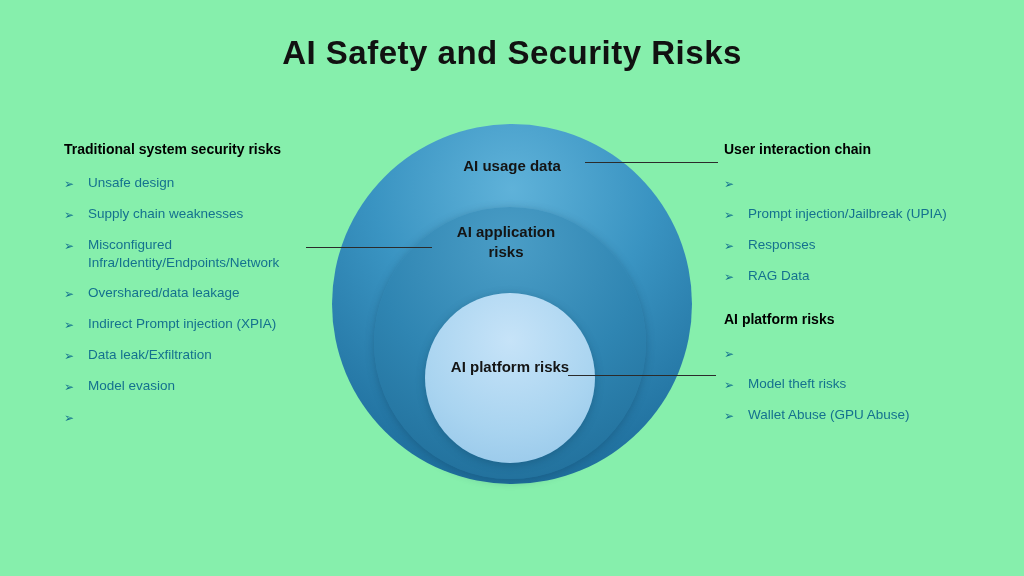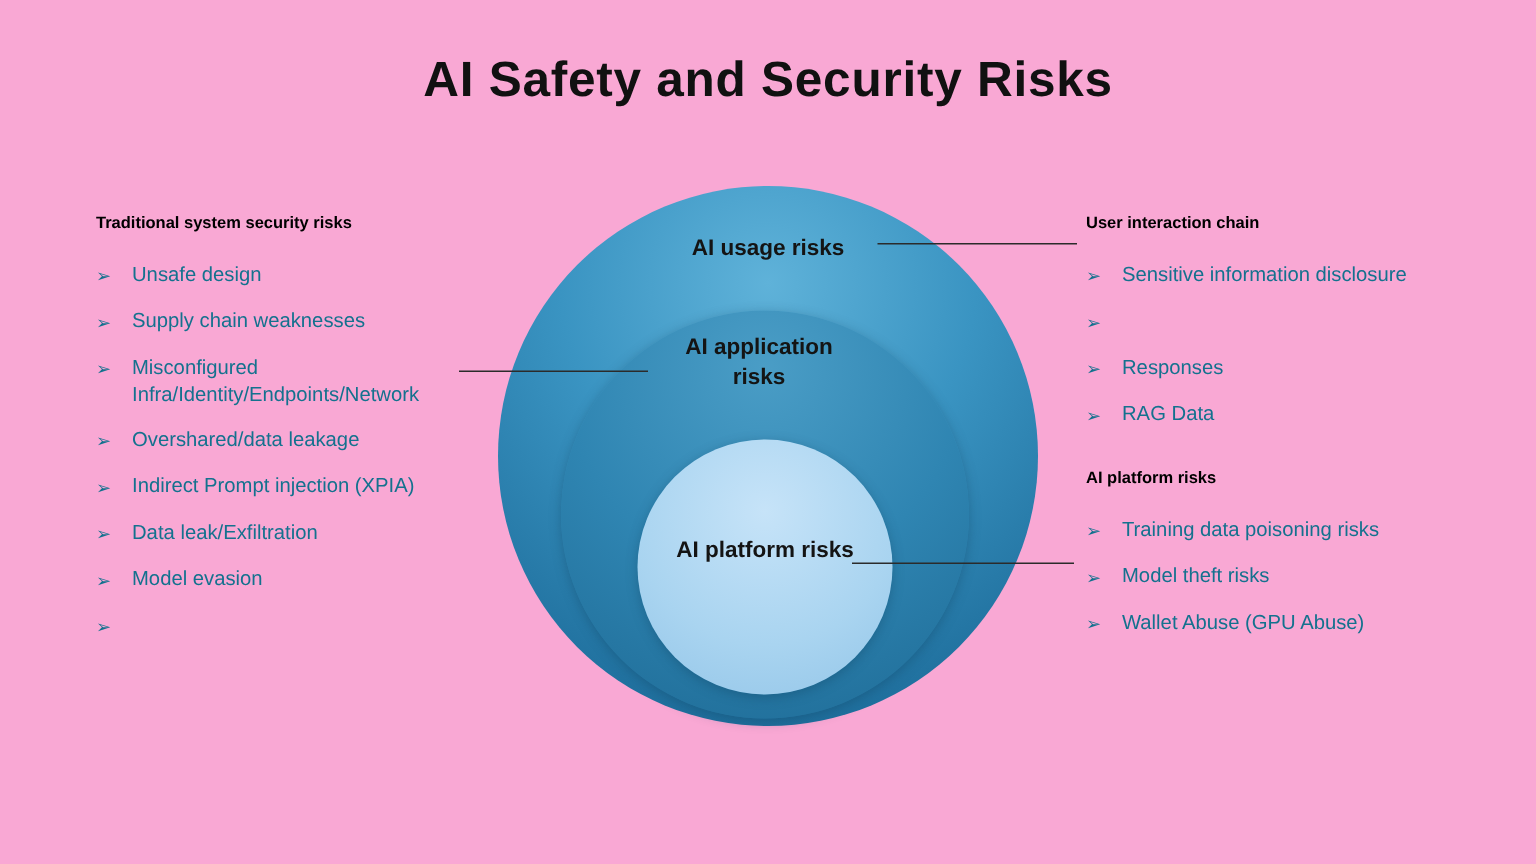--- a/index.html
+++ b/index.html
@@ -5,21 +5,21 @@
   html, body {
     margin: 0;
     padding: 0;
     background: #ffffff;
     font-family: "Liberation Sans", sans-serif;
   }
   .slide {
     position: relative;
     width: 1024px;
     height: 576px;
-    background: #f9a8d4;
+    background: #86efac;
     overflow: hidden;
   }
   .title {
     position: absolute;
     top: 34px;
     left: 0;
     width: 100%;
     margin: 0;
     text-align: center;
     font-size: 33px;
@@ -68,21 +68,21 @@
   .connector.left-middle  { left: 306px; top: 247px; width: 126px; }
   .connector.right-bottom { left: 568px; top: 375px; width: 148px; }
   .col {
     position: absolute;
     top: 140px;
   }
   .left-col  { left: 64px;  width: 262px; }
   .right-col { left: 724px; width: 250px; }
   .col h2 {
     margin: 0 0 16px 0;
-    font-size: 11px;
+    font-size: 14px;
     font-weight: 700;
     color: #000000;
     line-height: 18px;
   }
   .col h2.second { margin-top: 10px; }
   .right-col h2.second { margin-top: 24px; }
   .col ul {
     list-style: none;
     margin: 0;
     padding: 0;
@@ -109,21 +109,21 @@
 <body>
 
 <div class="slide">
 
   <h1 class="title">AI Safety and Security Risks</h1>
 
   <div class="circle outer"></div>
   <div class="circle middle"></div>
   <div class="circle inner"></div>
 
-  <div class="circle-label outer-label">AI usage risks</div>
+  <div class="circle-label outer-label">AI usage data</div>
   <div class="circle-label middle-label">AI application risks</div>
   <div class="circle-label inner-label">AI platform risks</div>
 
   <div class="connector right-top"></div>
   <div class="connector left-middle"></div>
   <div class="connector right-bottom"></div>
 
   <div class="col left-col">
     <h2>Traditional system security risks</h2>
     <ul>
@@ -162,40 +162,39 @@
         <span class="b">➢</span>
       </li>
     </ul>
   </div>
 
   <div class="col right-col">
     <h2>User interaction chain</h2>
     <ul>
       <li>
         <span class="b">➢</span>
-        <span class="t">Sensitive information disclosure</span>
-      </li>
-      <li>
-        <span class="b">➢</span>
+      </li>
+      <li>
+        <span class="b">➢</span>
+        <span class="t">Prompt injection/Jailbreak (UPIA)</span>
       </li>
       <li>
         <span class="b">➢</span>
         <span class="t">Responses</span>
       </li>
       <li>
         <span class="b">➢</span>
         <span class="t">RAG Data</span>
       </li>
     </ul>
 
     <h2 class="second">AI platform risks</h2>
     <ul>
       <li>
         <span class="b">➢</span>
-        <span class="t">Training data poisoning risks</span>
       </li>
       <li>
         <span class="b">➢</span>
         <span class="t">Model theft risks</span>
       </li>
       <li>
         <span class="b">➢</span>
         <span class="t">Wallet Abuse (GPU Abuse)</span>
       </li>
     </ul>

